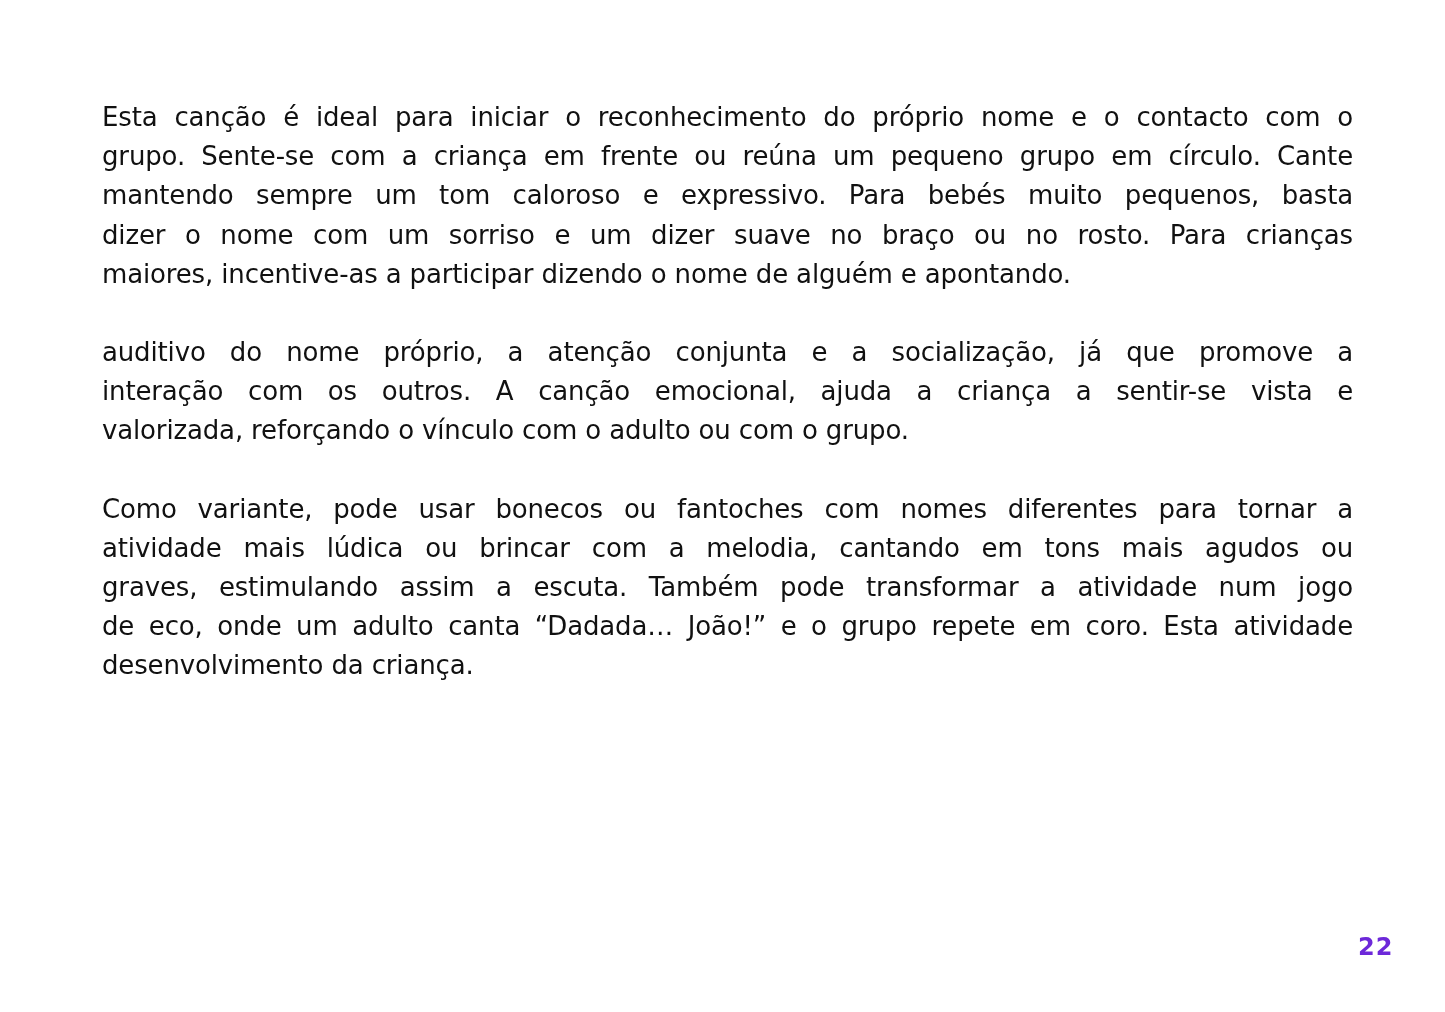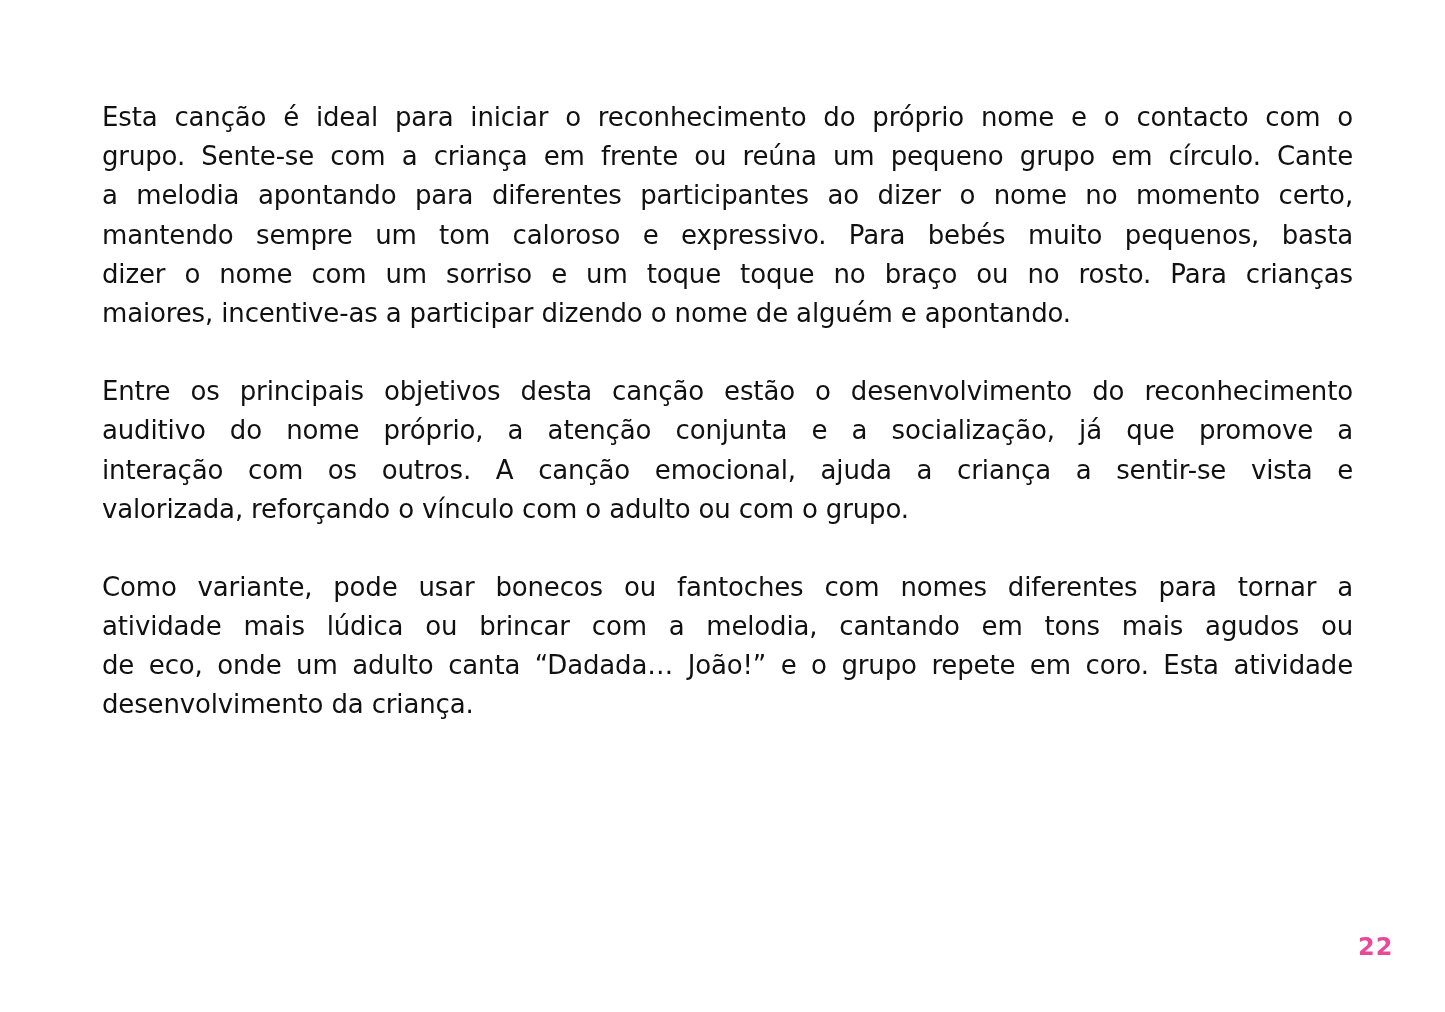--- a/index.html
+++ b/index.html
@@ -48,53 +48,52 @@
     .gap {
       height: 39px;
     }
     .page-number {
       position: absolute;
       left: 1358px;
       top: 933px;
       font-family: "DejaVu Sans", sans-serif;
       font-weight: bold;
       font-size: 24px;
-      color: #ec4899;
+      color: #6d28d9;
       letter-spacing: 1px;
     }
   </style>
 </head>
 <body>
 
 <div class="page">
   <div class="body-text">
 
     <div class="para">
       <span class="line">Esta canção é ideal para iniciar o reconhecimento do próprio nome e o contacto com o</span>
       <span class="line">grupo. Sente-se com a criança em frente ou reúna um pequeno grupo em círculo. Cante</span>
-      <span class="line">a melodia apontando para diferentes participantes ao dizer o nome no momento certo,</span>
       <span class="line">mantendo sempre um tom caloroso e expressivo. Para bebés muito pequenos, basta</span>
-      <span class="line">dizer o nome com um sorriso e um toque toque no braço ou no rosto. Para crianças</span>
+      <span class="line">dizer o nome com um sorriso e um dizer suave no braço ou no rosto. Para crianças</span>
       <span class="line last">maiores, incentive-as a participar dizendo o nome de alguém e apontando.</span>
     </div>
 
     <div class="gap"></div>
 
     <div class="para">
-      <span class="line">Entre os principais objetivos desta canção estão o desenvolvimento do reconhecimento</span>
       <span class="line">auditivo do nome próprio, a atenção conjunta e a socialização, já que promove a</span>
       <span class="line">interação com os outros. A canção emocional, ajuda a criança a sentir-se vista e</span>
       <span class="line last">valorizada, reforçando o vínculo com o adulto ou com o grupo.</span>
     </div>
 
     <div class="gap"></div>
 
     <div class="para">
       <span class="line">Como variante, pode usar bonecos ou fantoches com nomes diferentes para tornar a</span>
       <span class="line">atividade mais lúdica ou brincar com a melodia, cantando em tons mais agudos ou</span>
+      <span class="line">graves, estimulando assim a escuta. Também pode transformar a atividade num jogo</span>
       <span class="line">de eco, onde um adulto canta “Dadada… João!” e o grupo repete em coro. Esta atividade</span>
       <span class="line last">desenvolvimento da criança.</span>
     </div>
 
     <div class="gap"></div>
 
 
   </div>
 
   <div class="page-number">22</div>

